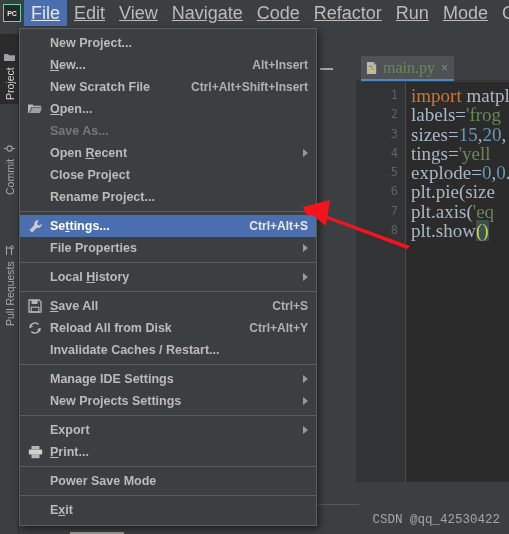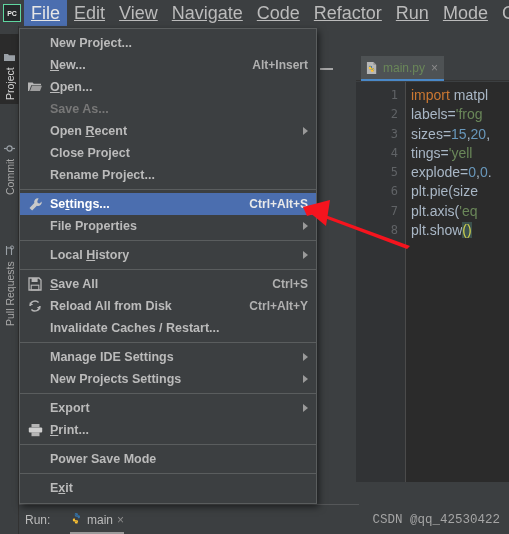--- a/index.html
+++ b/index.html
@@ -106,21 +106,21 @@
     border-bottom: 1px solid #323232;
   }
   .filetab {
     position: absolute; left: 5px; top: 1px;
     height: 25px; padding: 0 6px 0 5px;
     background: #4e5254;
     display: flex; align-items: center; gap: 4px;
     border-bottom: 2px solid #4a88c7;
   }
   .py-ic { width: 13px; height: 14px; position: relative; }
-  .tab-label { color: #6a8759; font-size: 12px; }
+  .tab-label { color: #6a8759; font-size: 16px; font-family: Liberation Serif, serif; }
   .tab-x { color: #8b8b8b; font-size: 12px; margin-left: 2px; }
 
   .code-area {
     position: absolute; left: 0; top: 27px;
     width: 153px; height: 400px;
     background: #2b2b2b;
     display: flex;
   }
   .gutter {
     width: 50px; background: #313335;
@@ -132,22 +132,22 @@
     text-align: right; padding-right: 7px;
     color: #606366; font-size: 12px;
     font-family: "DejaVu Sans Mono", monospace;
   }
   .codelines {
     flex: 1; padding-top: 4px; padding-left: 5px;
     overflow: hidden;
   }
   .codelines .cl {
     height: 19.3px; line-height: 19.3px;
-    font-family: Liberation Sans, sans-serif;
-    font-size: 14px; white-space: pre;
+    font-family: Liberation Serif, serif;
+    font-size: 19px; white-space: pre;
   }
   .k-kw { color: #cc7832; }
   .k-id { color: #a9b7c6; }
   .k-str { color: #6a8759; }
   .k-num { color: #6897bb; }
   .k-brk { color: #d0d04e; background: #3b514d; }
 
   
   .runbar {
     position: absolute; left: 19px; top: 508px;
@@ -370,20 +370,24 @@
 
   <div class="popup" id="filemenu">
       <div class="mi">
         <span>New Project...</span>
       </div>
       <div class="mi">
         <span><u>N</u>ew...</span>
         <span class="acc">Alt+Insert</span>
       </div>
       <div class="mi">
+        <span>New Scratch File</span>
+        <span class="acc">Ctrl+Alt+Shift+Insert</span>
+      </div>
+      <div class="mi">
         <span class="ic">
           <svg width="14" height="12" viewBox="0 0 14 12">
             <path d="M0 1.5h4.6l1.1 1.3H13v1.4H3.2L1.2 10H0z" fill="#b5b5b5"></path>
             <path d="M2 10l2-5.2h10L12 10z" fill="#9e9e9e"></path>
           </svg>
         </span>
         <span><u>O</u>pen...</span>
       </div>
       <div class="mi dis">
         <span>Save As...</span>

